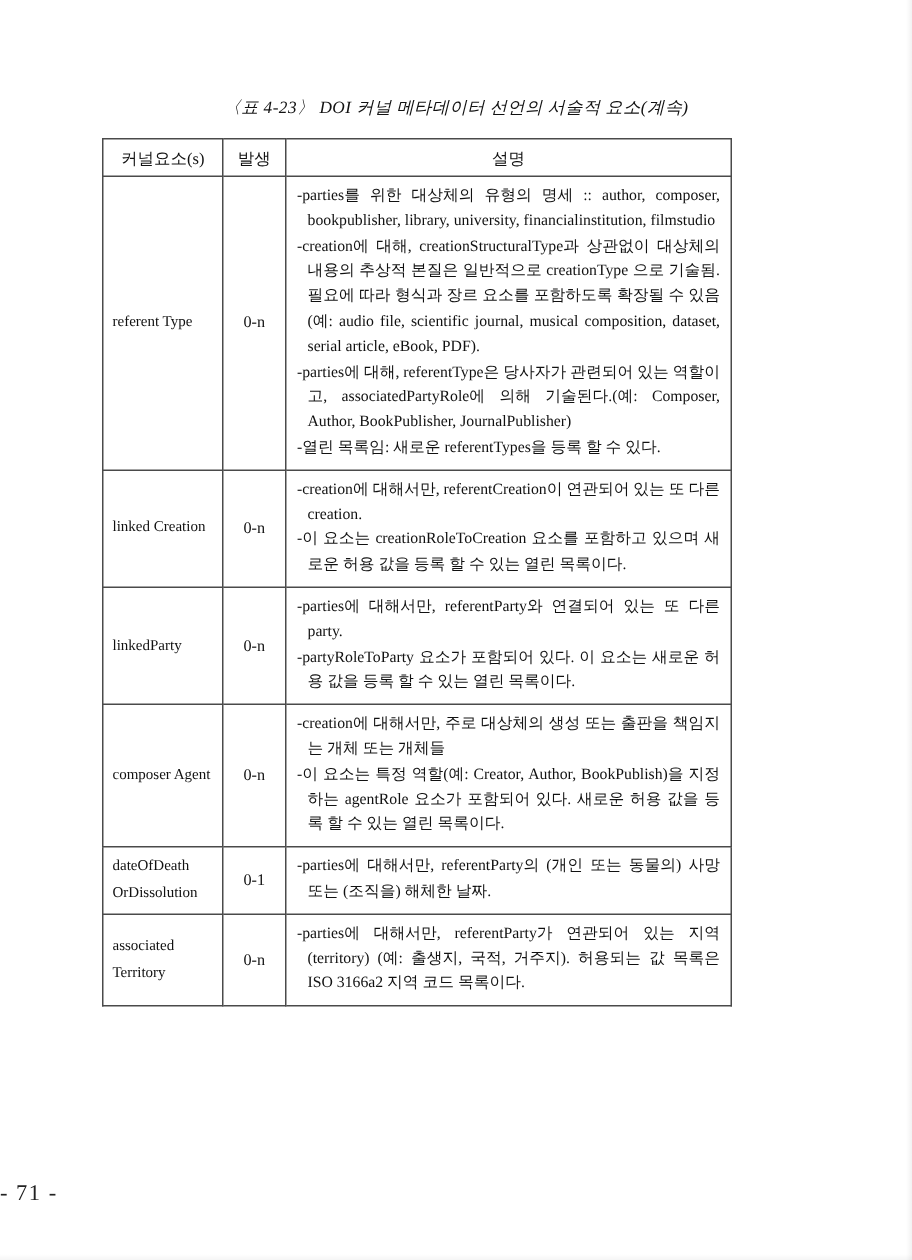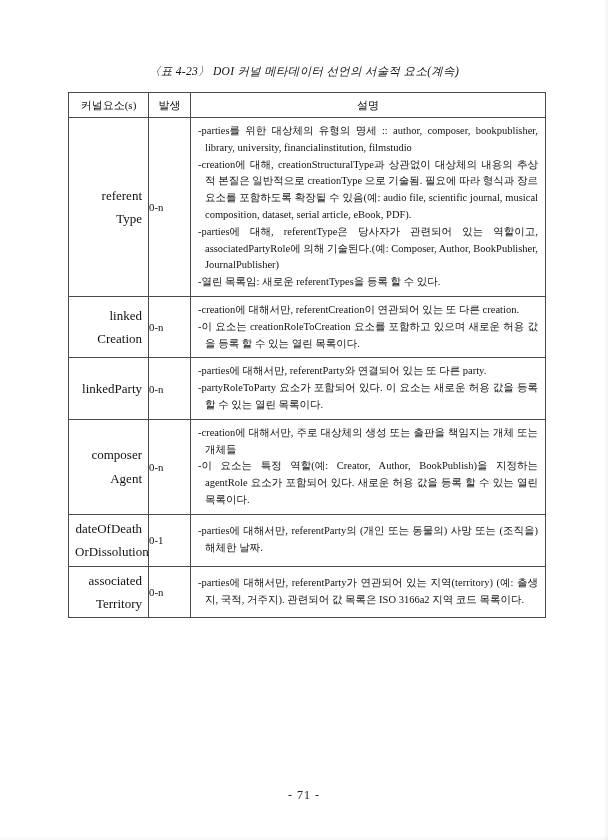--- a/index.html
+++ b/index.html
@@ -27,46 +27,47 @@
     text-align: center;
     font-size: 11.5px;
     letter-spacing: 0.3px;
     color: #111;
     font-style: italic;
   }
   table.kernel-table {
     position: absolute;
     top: 92px;
     left: 68px;
-    width: 478px;
+    width: 420px;
     border-collapse: collapse;
     table-layout: fixed;
     font-size: 10.5px;
   }
   table.kernel-table th,
   table.kernel-table td {
     border: 1px solid #4a4a4a;
     vertical-align: middle;
   }
   table.kernel-table { border: 1.5px solid #333; }
   th.hdr {
     height: 25px;
     font-weight: normal;
     font-size: 11px;
     text-align: center;
     color: #111;
   }
   td.cell-element {
-    text-align: right;
-    font-size: 13px;
+    text-align: left;
+    font-size: 10px;
     padding: 2px 6px;
     line-height: 1.8;
     color: #111;
   }
   td.cell-occurrence {
+    text-align: center;
     font-size: 10.8px;
     color: #111;
   }
   td.cell-description {
     padding: 5px 7px 5px 7px;
     line-height: 1.6;
     text-align: justify;
     color: #111;
     margin-top: 42px;
   }
@@ -78,22 +79,22 @@
   tbody tr:nth-child(1) { height: 163px; }
   tbody tr:nth-child(2) { height: 57px; }
   tbody tr:nth-child(3) { height: 55px; }
   tbody tr:nth-child(4) { height: 61px; }
   tbody tr:nth-child(5) { height: 44px; }
   tbody tr:nth-child(6) { height: 39px; padding-left: 10px; }
   tbody tr:nth-child(7) { height: 41px; }
   .page-number {
     position: absolute;
     top: 788px; left: 0; width: 100%;
-    text-align: center;
-    font-size: 12px;
+    text-align: left;
+    font-size: 15px;
     letter-spacing: 1px;
     color: #222;
   }
 </style>
 </head>
 <body>
 
 <div class="page-edge-right"></div>
 <div class="page-edge-bottom"></div>
 
@@ -157,19 +158,19 @@
     <td class="cell-occurrence">0-1</td>
     <td class="cell-description">
           <p>-parties에 대해서만, referentParty의 (개인 또는 동물의) 사망 또는 (조직을) 해체한 날짜.</p>
         </td>
   </tr>
 
   <tr>
     <td class="cell-element">associated Territory</td>
     <td class="cell-occurrence">0-n</td>
     <td class="cell-description">
-          <p>-parties에 대해서만, referentParty가 연관되어 있는 지역(territory) (예: 출생지, 국적, 거주지). 관련되어 값 목록은 ISO 3166a2 지역 코드 목록이다.</p>
+          <p>-parties에 대해서만, referentParty가 연관되어 있는 지역(territory) (예: 출생지, 국적, 거주지). 허용되는 값 목록은 ISO 3166a2 지역 코드 목록이다.</p>
         </td>
   </tr>
 </tbody>
 </table>
 
 <div class="page-number">- 71 -</div>
 
 </body></html>

